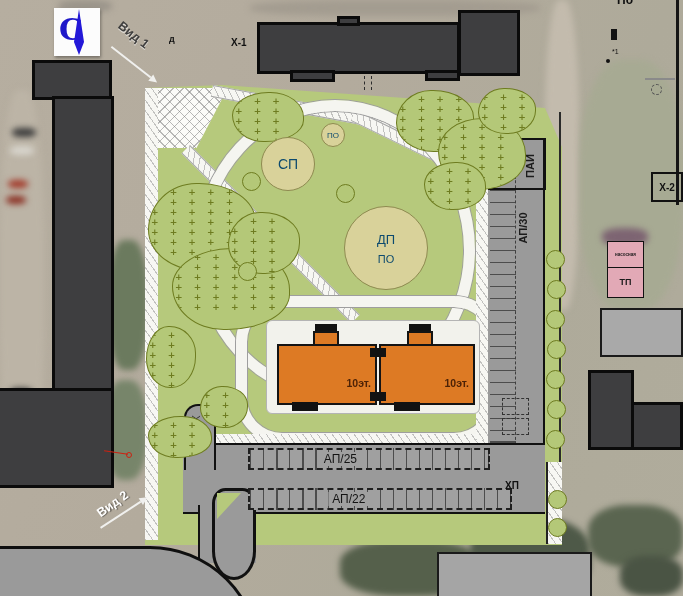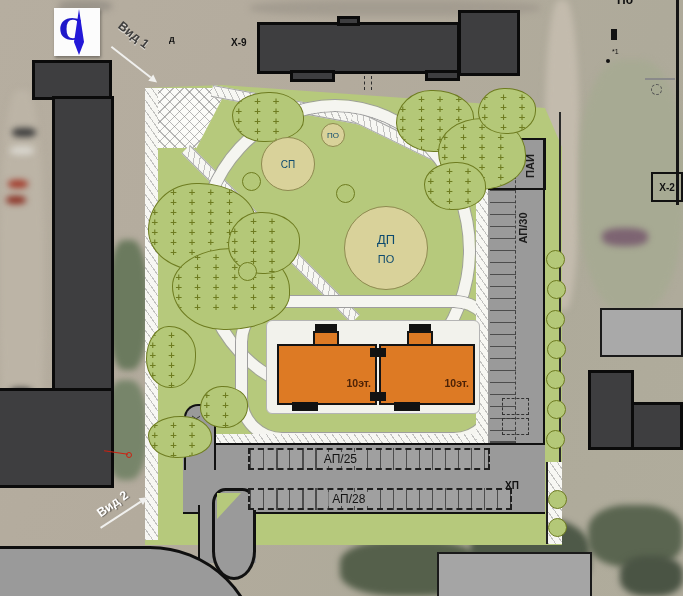--- a/index.html
+++ b/index.html
@@ -69,35 +69,43 @@
   <div class="bldg" style="left:52px;top:96px;width:62px;height:300px;"></div>
   <div class="bldg" style="left:-4px;top:388px;width:118px;height:100px;"></div>
 
   <div class="bldg" style="left:257px;top:22px;width:203px;height:52px;"></div>
   <div class="bldg" style="left:337px;top:16px;width:23px;height:10px;"></div>
   <div class="bldg" style="left:290px;top:70px;width:45px;height:12px;"></div>
   <div class="bldg" style="left:425px;top:70px;width:35px;height:11px;"></div>
   <div class="bldg" style="left:458px;top:10px;width:62px;height:66px;"></div>
   <div class="dash" style="left:364px;top:76px;height:14px;"></div>
   <div class="dash" style="left:371px;top:76px;height:14px;"></div>
-  <span class="sm" style="left:231px;top:37px;font-size:10px;font-weight:700;">Х-9</span>
+  <span class="sm" style="left:231px;top:37px;font-size:10px;font-weight:700;">Х-1</span>
   <span class="sm" style="left:169px;top:34px;font-size:9px;font-weight:700;">д</span>
 
   <span class="sm" style="left:617px;top:-7px;font-size:12px;font-weight:700;">Но</span>
   <div class="blk" style="left:611px;top:29px;width:6px;height:11px;"></div>
   <span class="sm" style="left:612px;top:48px;font-size:7px;">*1</span>
   <div class="blk" style="left:606px;top:59px;width:4px;height:4px;border-radius:50%;"></div>
   <div class="abs" style="left:676px;top:0;width:3px;height:205px;background:#151515;"></div>
   <div class="abs" style="left:645px;top:78px;width:30px;height:2px;background:#8a8a8a;"></div>
   <div class="abs" style="left:651px;top:84px;width:11px;height:11px;border:1px dashed #555;border-radius:50%;"></div>
 
   <div class="abs" style="left:651px;top:172px;width:32px;height:30px;border:2px solid #111;display:flex;align-items:center;justify-content:center;">
     <span style="font:700 10px 'Liberation Sans',sans-serif;color:#111;">Х-2</span>
   </div>
 
+  <div class="abs" style="left:607px;top:241px;width:37px;height:57px;border:1.5px solid #111;background:#e2a9b6;">
+    <div style="height:26px;border-bottom:1.5px solid #111;display:flex;align-items:center;justify-content:center;">
+      <span style="font:700 4.5px 'Liberation Sans',sans-serif;color:#1a1a1a;">насосная</span>
+    </div>
+    <div style="height:27px;display:flex;align-items:center;justify-content:center;">
+      <span style="font:600 9px 'Liberation Sans',sans-serif;color:#1a1a1a;">ТП</span>
+    </div>
+  </div>
 
   <div class="lbldg" style="left:600px;top:308px;width:83px;height:49px;"></div>
   <div class="bldg" style="left:588px;top:370px;width:46px;height:80px;"></div>
   <div class="bldg" style="left:631px;top:402px;width:52px;height:48px;"></div>
   <div class="lbldg" style="left:437px;top:552px;width:155px;height:44px;border-bottom:none;background:#a5a5a5;"></div>
 
   <div class="abs" style="left:145px;top:85px;width:417px;height:460px;background:#b6c97c;
        clip-path:polygon(0 3px,77px 0,400px 23px,417px 62px,417px 460px,0 460px);"></div>
   <div class="abs" style="left:559px;top:112px;width:2px;height:356px;background:#2a2a2a;"></div>
 
@@ -121,21 +129,21 @@
   <div class="road" style="left:198px;top:505px;width:58px;height:58px;border-left:2.5px solid #111;"></div>
   <div class="road" style="left:-70px;top:546px;width:330px;height:140px;border:3px solid #0f0f0f;border-radius:0 110px 0 0;"></div>
   <div class="road" style="left:212px;top:488px;width:44px;height:92px;border:3px solid #111;border-radius:16px 16px 26px 26px / 18px 18px 34px 34px;">
     <div style="position:absolute;left:2px;top:2px;width:24px;height:26px;background:#b6c97c;clip-path:polygon(0 0,100% 0,0 100%);"></div>
   </div>
 
   <div class="prow" style="left:248px;top:448px;width:242px;height:22px;">
     <span class="plab">АП/25</span>
   </div>
   <div class="prow" style="left:248px;top:488px;width:264px;height:22px;">
-    <span class="plab">АП/28</span>
+    <span class="plab">АП/22</span>
   </div>
   <div class="abs" style="left:502px;top:398px;width:27px;height:17px;border:1.5px dashed #333;"></div>
   <div class="abs" style="left:502px;top:418px;width:27px;height:17px;border:1.5px dashed #333;"></div>
 
   <span class="vlab" style="left:510px;top:160px;width:40px;transform:rotate(-90deg);">ПАИ</span>
   <span class="vlab" style="left:501px;top:222px;width:44px;transform:rotate(-90deg);">АП/30</span>
   <span class="vlab" style="left:169px;top:429px;width:54px;transform:rotate(90deg);font-weight:500;font-size:10.5px;color:#333;">ХП сущ.</span>
   <span class="sm" style="left:505px;top:480px;font-size:10px;font-weight:600;">ХП</span>
 
   <div class="cl ra" style="left:148px;top:183px;width:108px;height:88px;"><span>+ + + + + + + + + + + + + + + + + + + + + + + + + + + + + + + + + + + +</span></div>
@@ -157,21 +165,21 @@
   <div class="st" style="left:547px;top:280px;"></div>
   <div class="st" style="left:546px;top:310px;"></div>
   <div class="st" style="left:547px;top:340px;"></div>
   <div class="st" style="left:546px;top:370px;"></div>
   <div class="st" style="left:547px;top:400px;"></div>
   <div class="st" style="left:546px;top:430px;"></div>
   <div class="st" style="left:548px;top:490px;"></div>
   <div class="st" style="left:548px;top:518px;"></div>
 
   <div class="tanc" style="left:261px;top:137px;width:54px;height:54px;">
-    <span style="font-size:10px;text-align:center;">СП</span>
+    <span style="font-size:14px;text-align:center;">СП</span>
   </div>
   <div class="tanc" style="left:321px;top:123px;width:24px;height:24px;">
     <span style="font-size:8px;">ПО</span>
   </div>
   <div class="tanc" style="left:344px;top:206px;width:84px;height:84px;flex-direction:column;justify-content:center;gap:6px;">
     <span style="font-size:13px;">ДП</span>
     <span style="font-size:11px;">ПО</span>
   </div>
 
   <div class="abs" style="left:266px;top:320px;width:214px;height:94px;background:#f2f2ec;border:1px solid #b4b4b4;border-radius:6px;"></div>

